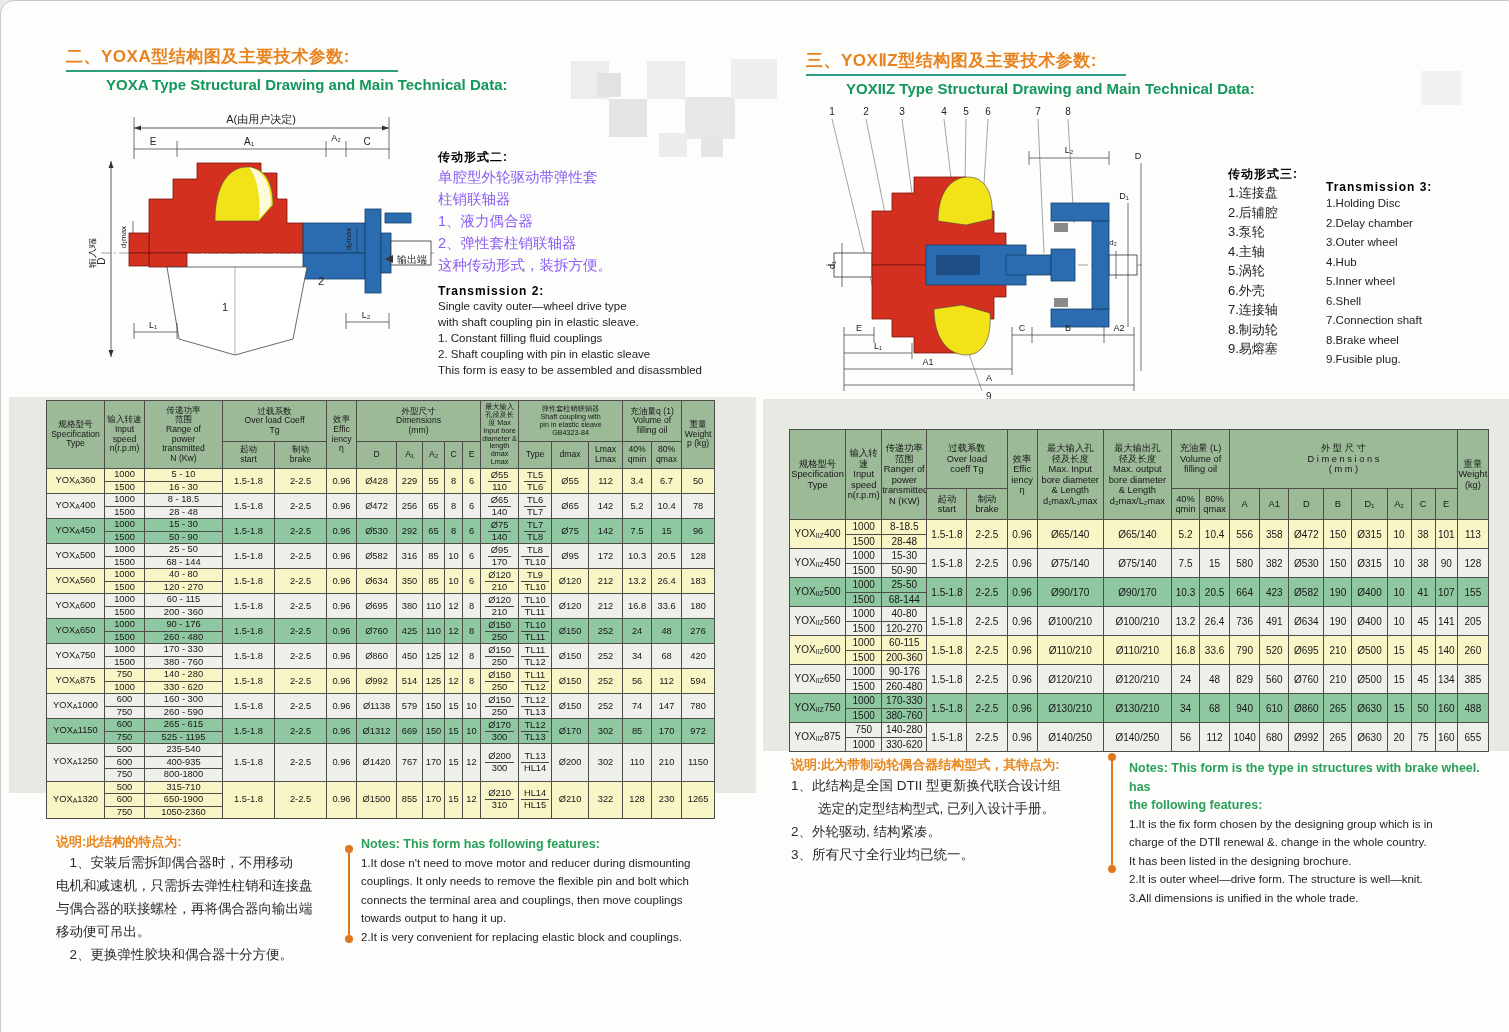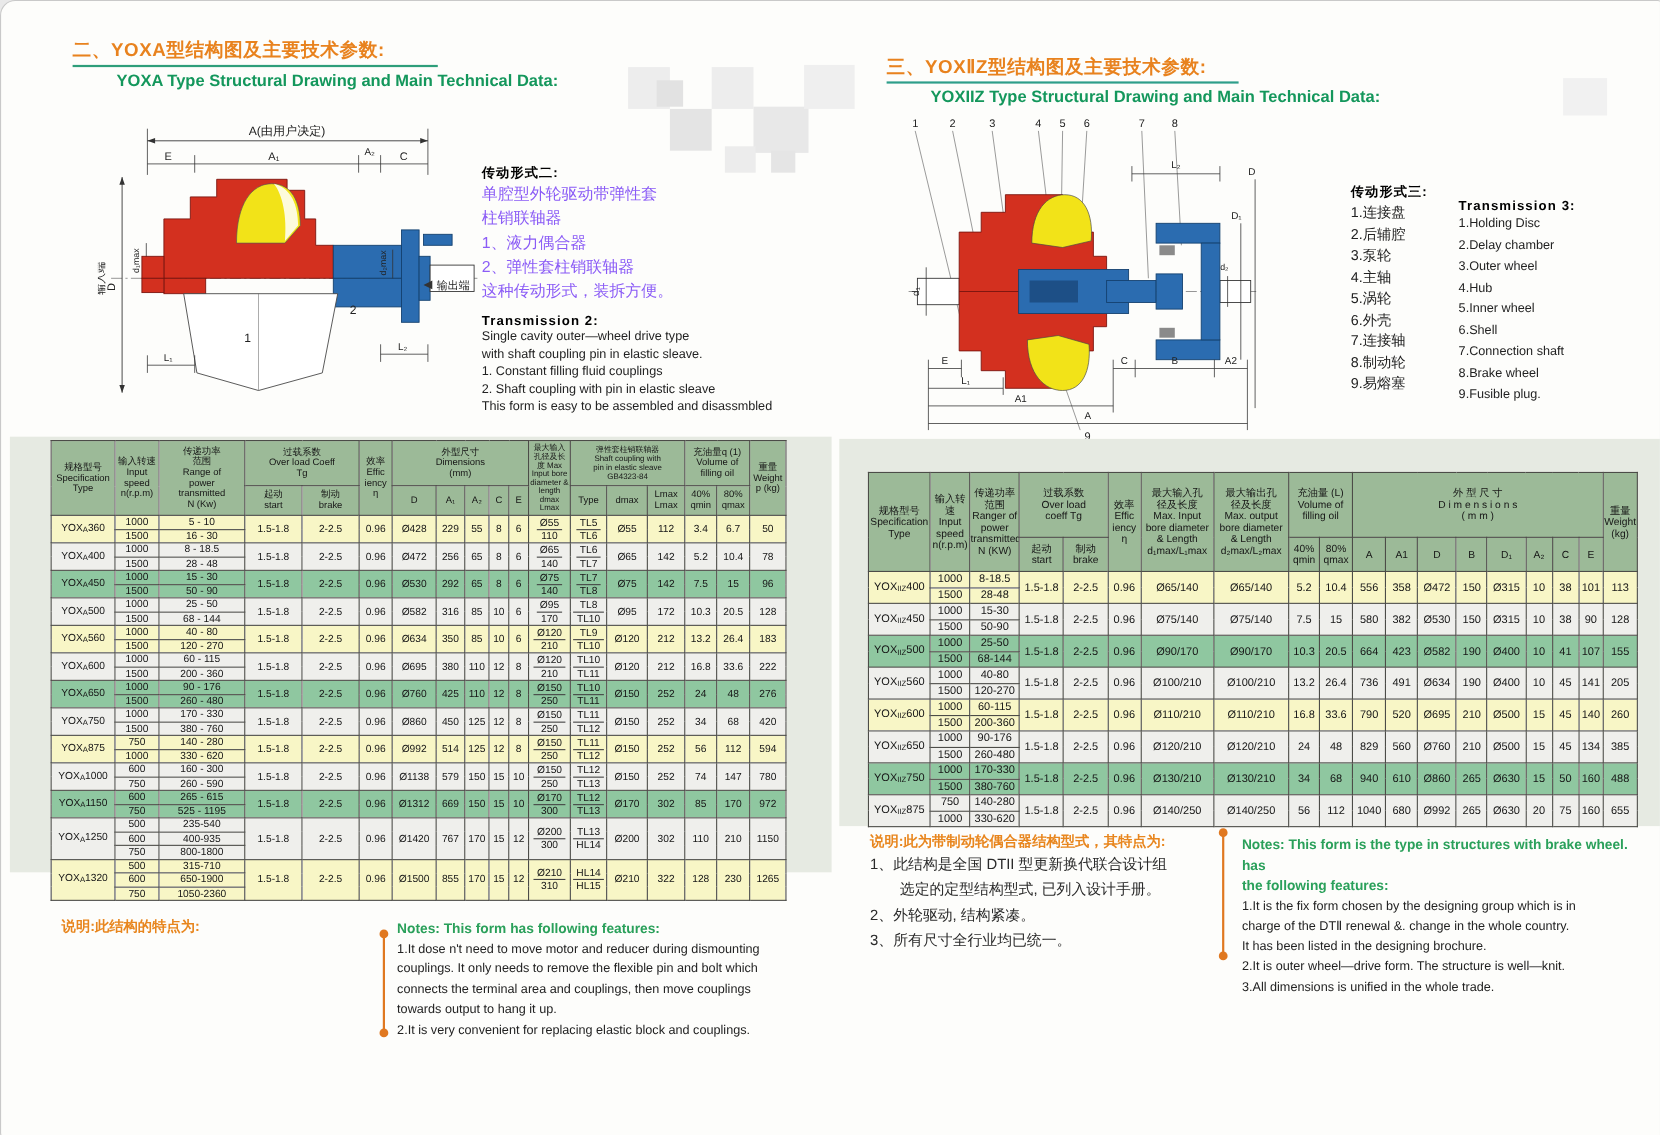--- a/index.html
+++ b/index.html
@@ -62,21 +62,21 @@
   <div class="deco" style="left:570px;top:60px;width:38px;height:38px;background:#ededed;"></div>
   <div class="deco" style="left:608px;top:98px;width:38px;height:38px;background:#e4e4e4;"></div>
   <div class="deco" style="left:646px;top:60px;width:38px;height:38px;background:#ededed;"></div>
   <div class="deco" style="left:684px;top:96px;width:50px;height:42px;background:#e8e8e8;"></div>
   <div class="deco" style="left:730px;top:58px;width:46px;height:40px;background:#efefef;"></div>
   <div class="deco" style="left:596px;top:72px;width:24px;height:24px;background:#e2e2e2;"></div>
   <div class="deco" style="left:658px;top:132px;width:28px;height:24px;background:#ececec;"></div>
   <div class="deco" style="left:700px;top:136px;width:22px;height:20px;background:#e5e5e5;"></div>
   <div class="deco" style="left:1420px;top:70px;width:40px;height:34px;background:#f1f1f1;"></div>
 
-  <div class="abs" style="left:65px;top:33px;">
+  <div class="abs" style="left:65px;top:44px;">
     <div class="title-cn">二、YOXA型结构图及主要技术参数:</div>
     <div class="title-underline" style="width:332px;margin-top:2px;"></div>
     <div class="title-en" style="margin:4px 0 0 40px;">YOXA Type Structural Drawing and Main Technical Data:</div>
   </div>
 
   <svg class="abs" style="left:88px;top:100px;" width="350" height="272" viewBox="0 0 350 272">
 
     <line x1="12" y1="152" x2="345" y2="152" stroke="#888" stroke-width="0.8" stroke-dasharray="10 3 2 3"></line>
 
     <line x1="45" y1="16" x2="45" y2="58" stroke="#333" stroke-width="0.7"></line>
@@ -372,21 +372,21 @@
           <td rowspan="2">380</td>
           <td rowspan="2">110</td>
           <td rowspan="2">12</td>
           <td rowspan="2">8</td>
           <td rowspan="2"><span class="frac"><span class="top">Ø120</span><span class="bot">210</span></span></td>
           <td rowspan="2"><span class="frac"><span class="top">TL10</span><span class="bot">TL11</span></span></td>
           <td rowspan="2">Ø120</td>
           <td rowspan="2">212</td>
           <td rowspan="2">16.8</td>
           <td rowspan="2">33.6</td>
-          <td rowspan="2">222</td>
+          <td rowspan="2">180</td>
         </tr>
         <tr class="tone-gray">
           <td>1500</td>
           <td>200 - 360</td>
         </tr>
         <tr class="tone-green">
           <td rowspan="2"><span>YOX</span><span class="model-sub">A</span><span>650</span></td>
           <td>1000</td>
           <td>90 - 176</td>
           <td rowspan="2">1.5-1.8</td>
@@ -559,20 +559,25 @@
         </tr>
         <tr class="tone-yellow">
           <td>750</td>
           <td>1050-2360</td>
         </tr>
       </tbody>
   </table>
 
   <div class="abs" style="left:55px;top:832px;width:296px;">
     <div class="notes-head-orange">说明:此结构的特点为:</div>
+    <div class="notes-cn pre">　1、安装后需拆卸偶合器时，不用移动
+电机和减速机，只需拆去弹性柱销和连接盘
+与偶合器的联接螺栓，再将偶合器向输出端
+移动便可吊出。
+　2、更换弹性胶块和偶合器十分方便。</div>
   </div>
   <div class="divider" style="left:347px;top:848px;height:90px;"></div>
   <div class="abs" style="left:360px;top:834px;width:360px;">
     <div class="notes-head-green">Notes: This form has following features:</div>
     <div class="notes-en pre">1.It dose n't need to move motor and reducer during dismounting
 couplings. It only needs to remove the flexible pin and bolt which
 connects the terminal area and couplings, then move couplings
 towards output to hang it up.
 2.It is very convenient for replacing elastic block and couplings.</div>
   </div>

